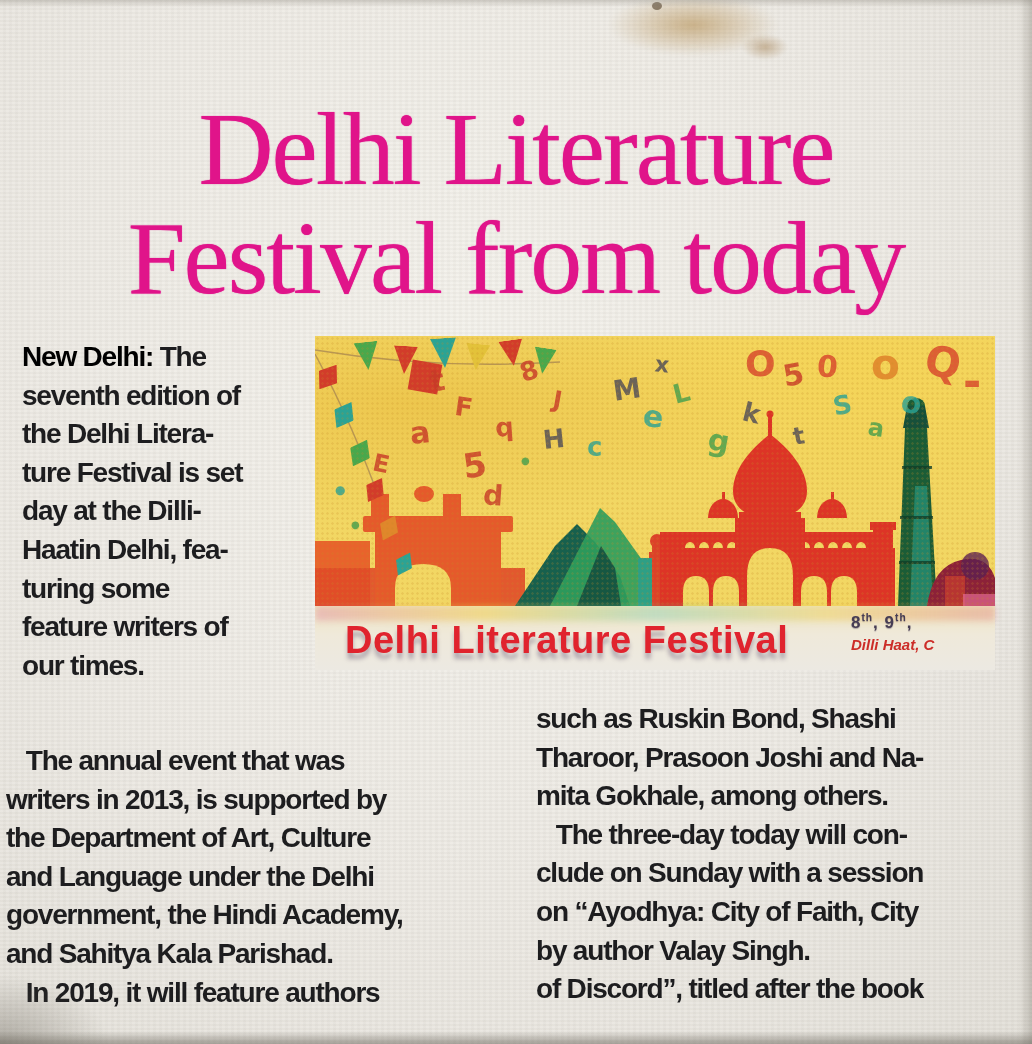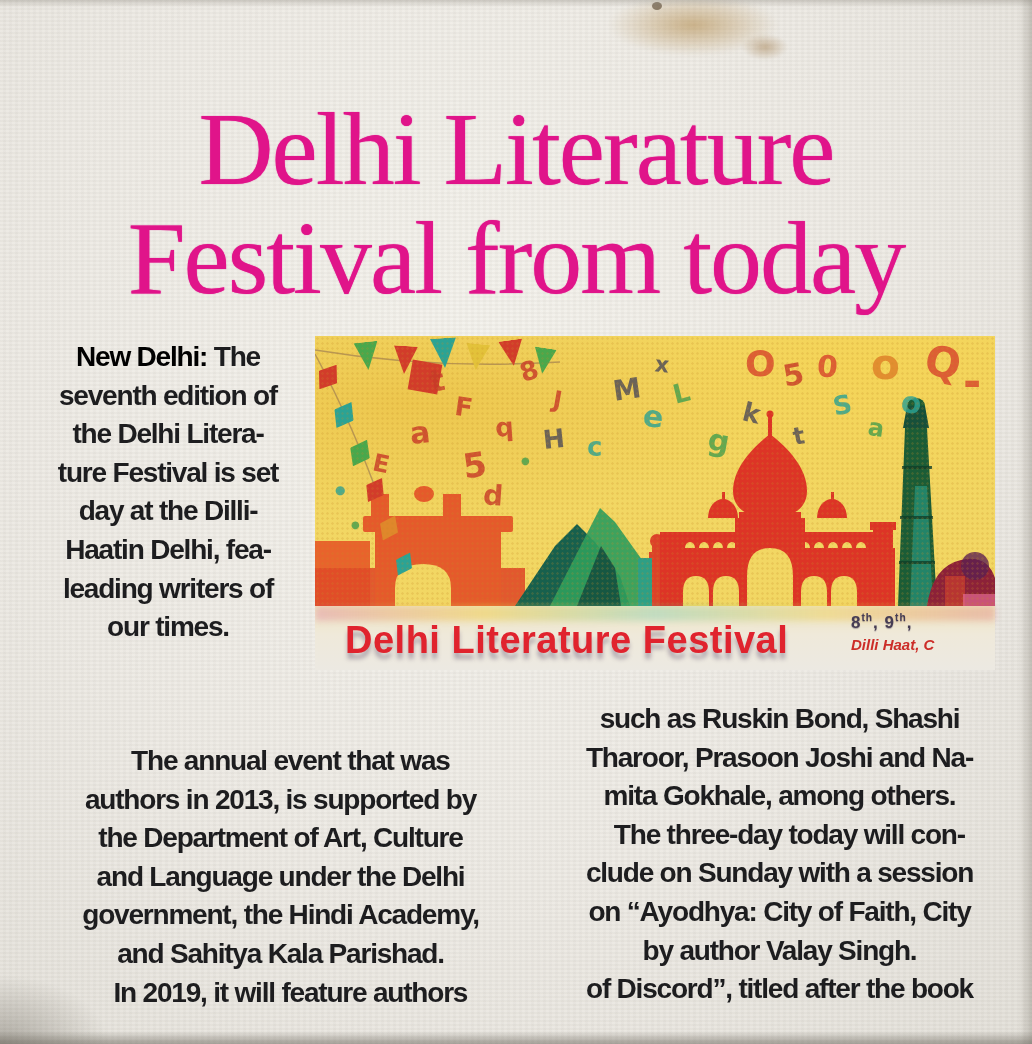--- a/index.html
+++ b/index.html
@@ -77,24 +77,24 @@
     white-space:nowrap;
   }
   .banner-dates{position:absolute;left:536px;top:6px;width:220px;}
   .dates-line{font-size:17px;font-weight:bold;color:#463d54;letter-spacing:1px;white-space:nowrap;
     text-shadow:0 1px 1px rgba(70,61,84,.4);}
   .dates-line .sup{font-size:.6em;vertical-align:super;}
   .venue-line{margin-top:3px;font-size:15px;font-weight:bold;font-style:italic;color:#cc2d28;white-space:nowrap;}
 
   
   .col{position:absolute;color:#1d1d1f;font-weight:bold;
-    font-size:28px;line-height:38.6px;letter-spacing:-1.2px;text-align:center;}
+    font-size:28px;line-height:38.6px;letter-spacing:-1.2px;}
   .col .ln{white-space:pre;}
   .col-narrow{left:22px;top:338px;width:292px;}
-  .col-wide{left:28px;top:742px;width:505px;}
+  .col-wide{left:6px;top:742px;width:505px;}
   .col-right{left:536px;top:700px;width:487px;}
   .dateline{color:#000;}
 </style>
 </head>
 <body>
 
 <div class="paper">
 
   <div class="stain1"></div>
   <div class="stain2"></div>
@@ -247,28 +247,29 @@
   </figure>
 
   <div class="col col-narrow">
     <div class="ln"><span class="dateline">New Delhi:</span><span> The</span></div>
     <div>
         <div class="ln">seventh edition of</div>
         <div class="ln">the Delhi Litera-</div>
         <div class="ln">ture Festival is set</div>
         <div class="ln">day at the Dilli-</div>
         <div class="ln">Haatin Delhi, fea-</div>
-        <div class="ln">leading writers of</div>
+        <div class="ln">turing some</div>
+        <div class="ln">feature writers of</div>
         <div class="ln">our times.</div>
       </div>
   </div>
 
   <div class="col col-wide">
       <div class="ln">   The annual event that was</div>
-      <div class="ln">authors in 2013, is supported by</div>
+      <div class="ln">writers in 2013, is supported by</div>
       <div class="ln">the Department of Art, Culture</div>
       <div class="ln">and Language under the Delhi</div>
       <div class="ln">government, the Hindi Academy,</div>
       <div class="ln">and Sahitya Kala Parishad.</div>
       <div class="ln">   In 2019, it will feature authors</div>
     </div>
 
   <div class="col col-right">
       <div class="ln">such as Ruskin Bond, Shashi</div>
       <div class="ln">Tharoor, Prasoon Joshi and Na-</div>

